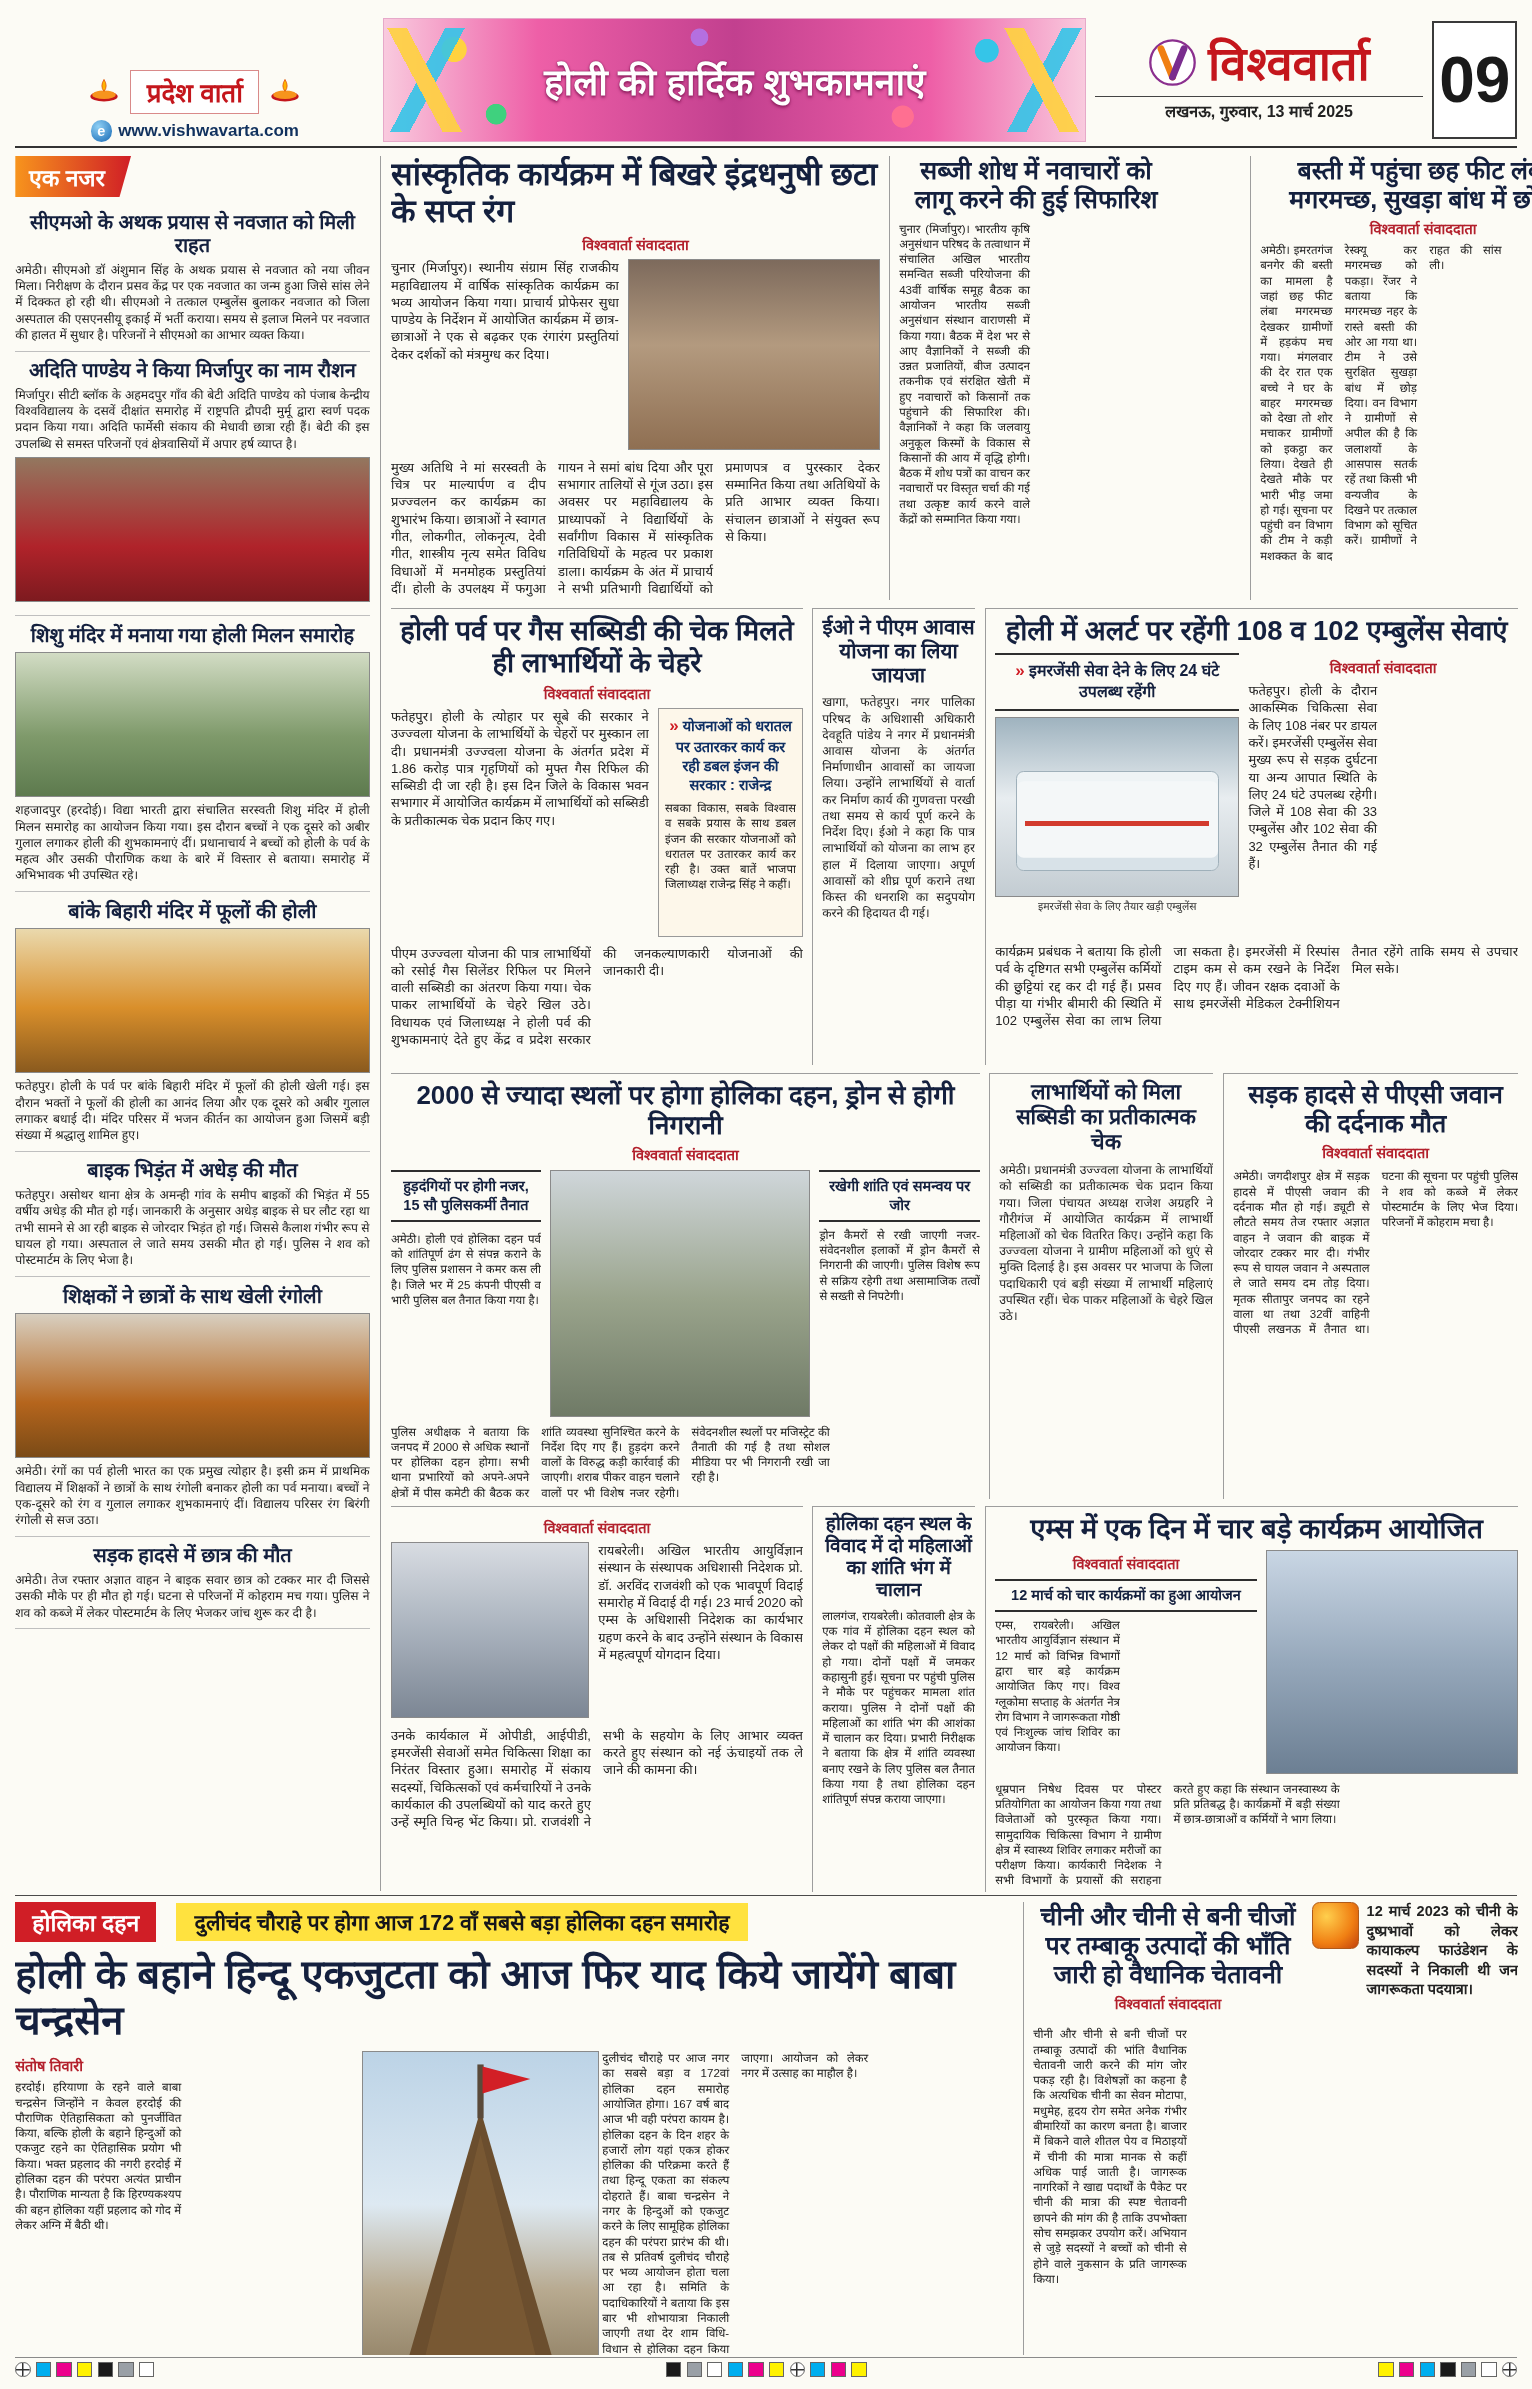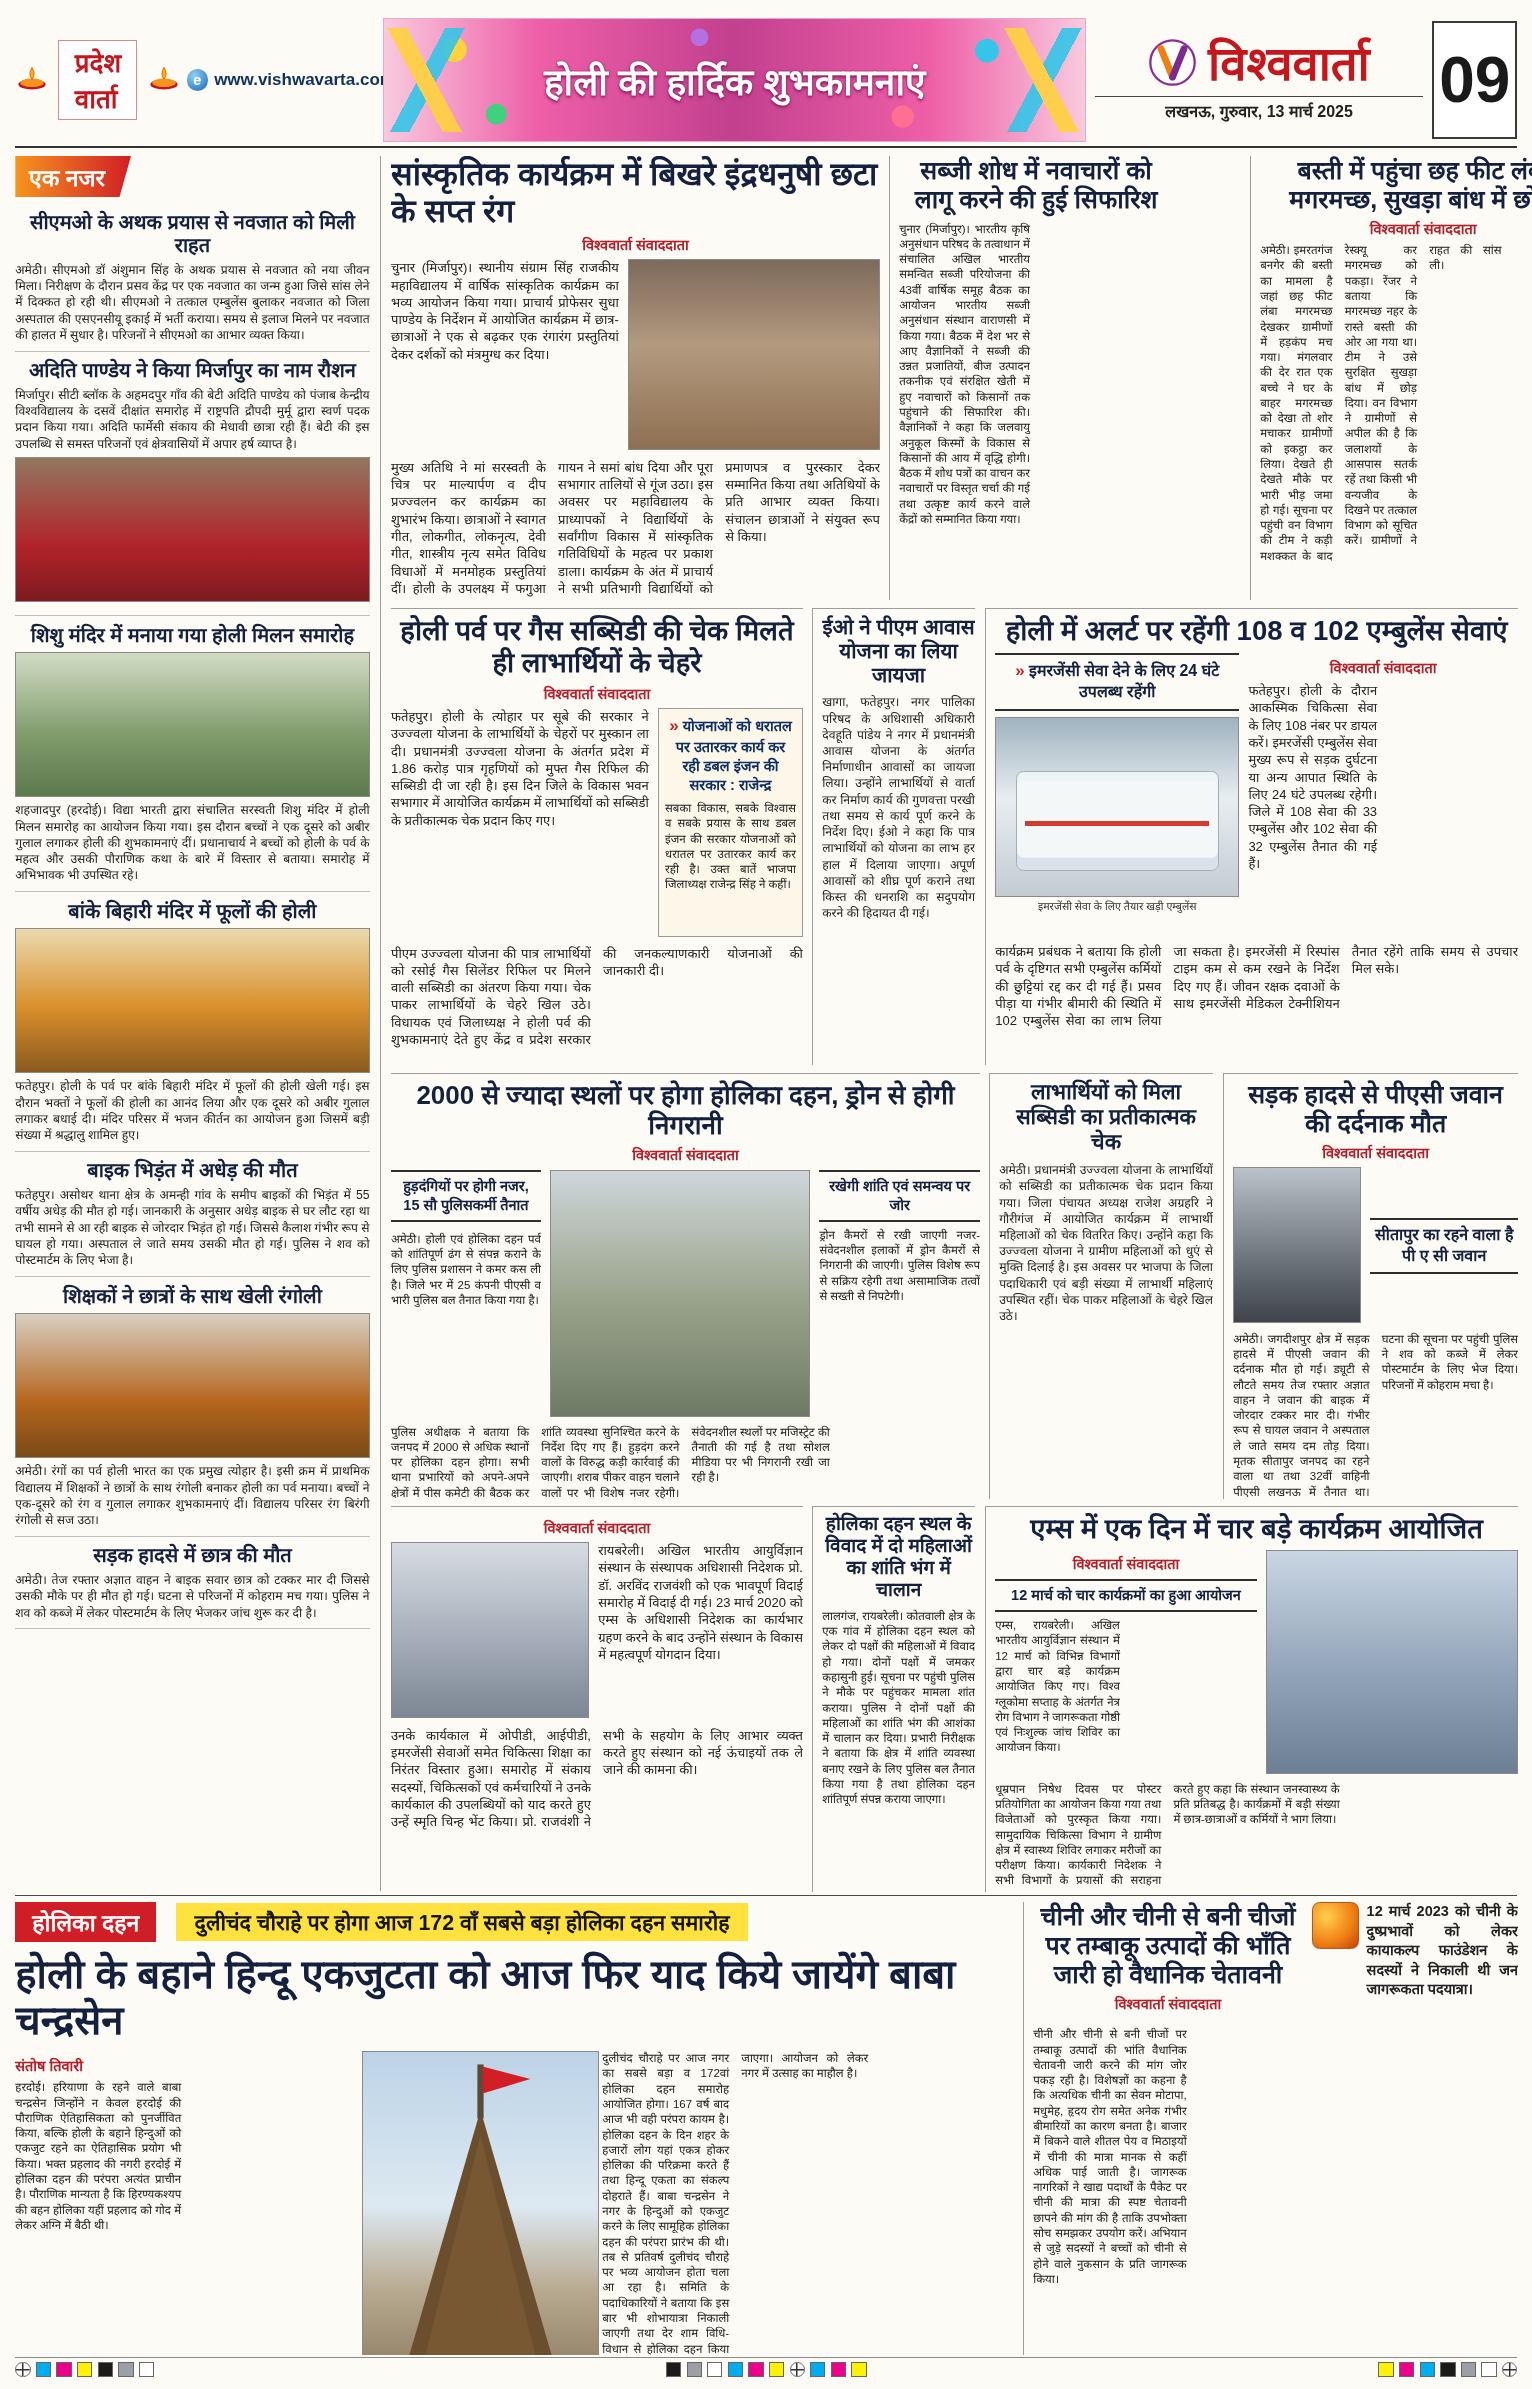--- a/index.html
+++ b/index.html
@@ -3,21 +3,21 @@
 <meta charset="utf-8">
 <style>
   *{margin:0;padding:0;box-sizing:border-box}
   html{background:#8a8a8a}
   .page{position:relative;width:1533px;height:2389px;margin:0 auto;background:#fcfbf5;color:#1a1a1a;
         font-family:"Liberation Sans","DejaVu Sans",sans-serif;overflow:hidden}
 
   
   .mast{position:absolute;left:15.3px;top:18.3px;width:1502px;height:130px;display:flex;gap:9.2px;
         border-bottom:2.3px double #333;padding-bottom:4.6px}
-  .mleft{width:359px;display:flex;flex-direction:row;align-items:center;justify-content:space-between;gap:6.1px}
+  .mleft{width:359px;display:flex;flex-direction:column;align-items:center;justify-content:flex-end;gap:6.1px}
   .pradesh-row{display:flex;align-items:center;gap:9.2px}
   .pradesh{border:1.5px solid #d98a8a;padding:3.1px 15.3px;color:#c4161c;font-weight:800;font-size:26px;background:#fff}
   .site-row{display:flex;align-items:center;gap:6.1px;font-weight:700;font-size:17px;color:#10315e}
   .globe{width:21.4px;height:21.4px;border-radius:50%;color:#fff;font-weight:800;font-size:14.5px;
          background:radial-gradient(circle at 35% 30%,#8fd0f5,#1467b3);display:flex;align-items:center;justify-content:center}
   .banner{flex:1;display:flex;align-items:center;justify-content:space-between;border:0.8px solid #e6a9c9;
           background:
             radial-gradient(circle at 10% 25%, #ffd23f 0 12.2px, transparent 13px),
             radial-gradient(circle at 16% 78%, #3fd17e 0 10px, transparent 10.7px),
             radial-gradient(circle at 86% 26%, #35c5e8 0 11.5px, transparent 12.2px),
@@ -262,26 +262,20 @@
   </section>
 
   <section class="mod bt bl" style="left:989px;top:1073px;width:224px;height:426px">
     <h3 class="h28">लाभार्थियों को मिला सब्सिडी का प्रतीकात्मक चेक</h3>
     <div class="body f16" style="height:313px;margin-top:7.6px"><b class="dl">अमेठी।</b><span>प्रधानमंत्री उज्ज्वला योजना के लाभार्थियों को सब्सिडी का प्रतीकात्मक चेक प्रदान किया गया। जिला पंचायत अध्यक्ष राजेश अग्रहरि ने गौरीगंज में आयोजित कार्यक्रम में लाभार्थी महिलाओं को चेक वितरित किए। उन्होंने कहा कि उज्ज्वला योजना ने ग्रामीण महिलाओं को धुएं से मुक्ति दिलाई है। इस अवसर पर भाजपा के जिला पदाधिकारी एवं बड़ी संख्या में लाभार्थी महिलाएं उपस्थित रहीं। चेक पाकर महिलाओं के चेहरे खिल उठे।</span></div>
   </section>
 
   <section class="mod bt bl" style="left:1223px;top:1073px;width:295px;height:426px">
     <h3 class="h33">सड़क हादसे से पीएसी जवान की दर्दनाक मौत</h3>
     <span class="byline">विश्ववार्ता संवाददाता</span>
-    <div class="row" style="height:157px">
-      <div class="ph ph-portrait" style="width:128px;height:156px"></div>
-      <div style="flex:1;display:flex;align-items:center">
-        <div class="subbox" style="width:100%">सीतापुर का रहने वाला है पी ए सी जवान</div>
-      </div>
-    </div>
     <div class="body c2 f15" style="height:173px;margin-top:7.6px"><b class="dl">अमेठी।</b><span>जगदीशपुर क्षेत्र में सड़क हादसे में पीएसी जवान की दर्दनाक मौत हो गई। ड्यूटी से लौटते समय तेज रफ्तार अज्ञात वाहन ने जवान की बाइक में जोरदार टक्कर मार दी। गंभीर रूप से घायल जवान ने अस्पताल ले जाते समय दम तोड़ दिया। मृतक सीतापुर जनपद का रहने वाला था तथा 32वीं वाहिनी पीएसी लखनऊ में तैनात था। घटना की सूचना पर पहुंची पुलिस ने शव को कब्जे में लेकर पोस्टमार्टम के लिए भेज दिया। परिजनों में कोहराम मचा है।</span></div>
   </section>
 
   <section class="mod bt" style="left:391px;top:1506px;width:412px;height:386px">
     <span class="byline">विश्ववार्ता संवाददाता</span>
     <div class="row" style="height:177px">
       <div class="ph ph-felic" style="width:198px;height:176px"></div>
       <div class="body" style="flex:1"><b class="dl">रायबरेली।</b><span>अखिल भारतीय आयुर्विज्ञान संस्थान के संस्थापक अधिशासी निदेशक प्रो. डॉ. अरविंद राजवंशी को एक भावपूर्ण विदाई समारोह में विदाई दी गई। 23 मार्च 2020 को एम्स के अधिशासी निदेशक का कार्यभार ग्रहण करने के बाद उन्होंने संस्थान के विकास में महत्वपूर्ण योगदान दिया।</span></div>
     </div>
     <div class="body c2" style="height:107px;margin-top:7.6px">उनके कार्यकाल में ओपीडी, आईपीडी, इमरजेंसी सेवाओं समेत चिकित्सा शिक्षा का निरंतर विस्तार हुआ। समारोह में संकाय सदस्यों, चिकित्सकों एवं कर्मचारियों ने उनके कार्यकाल की उपलब्धियों को याद करते हुए उन्हें स्मृति चिन्ह भेंट किया। प्रो. राजवंशी ने सभी के सहयोग के लिए आभार व्यक्त करते हुए संस्थान को नई ऊंचाइयों तक ले जाने की कामना की।</div>

